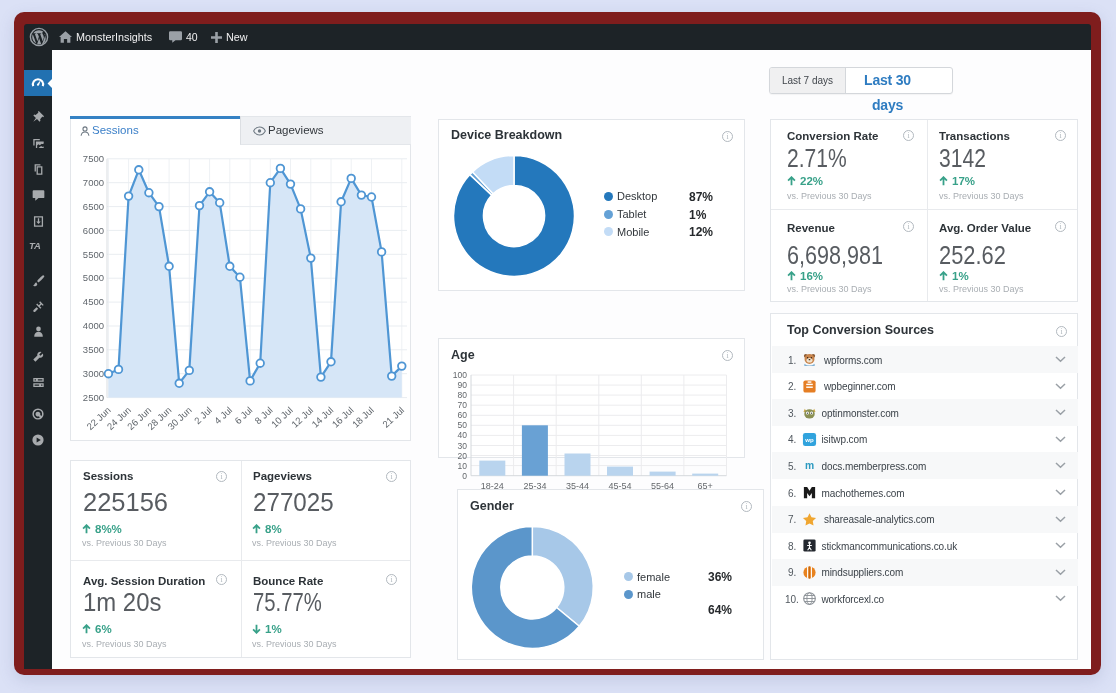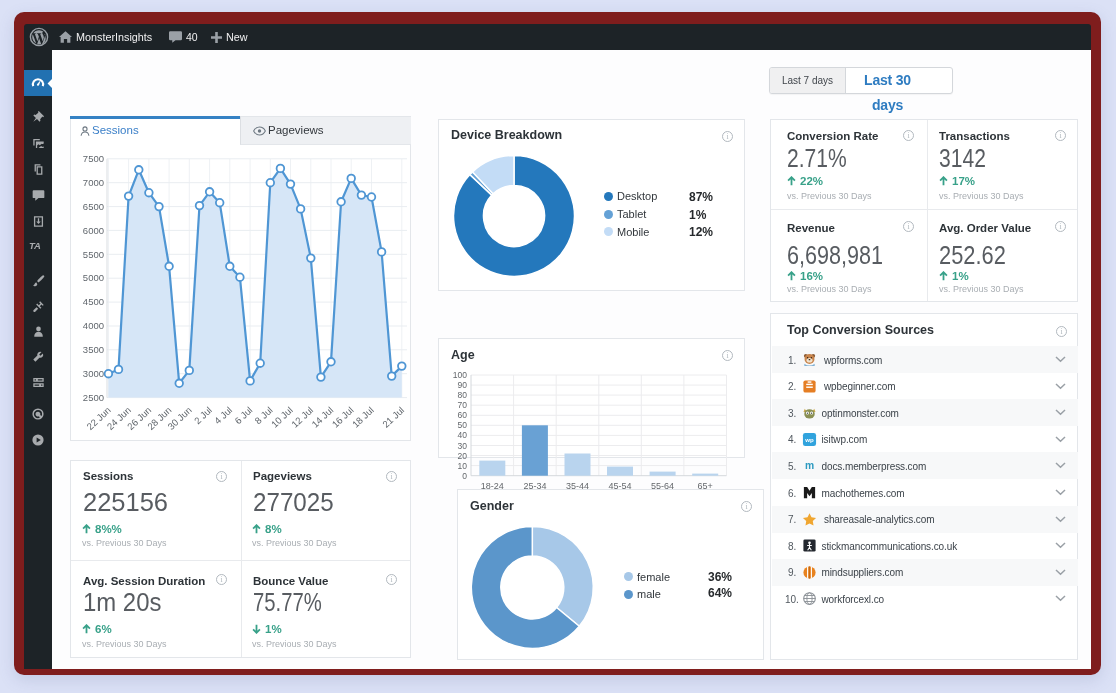--- a/index.html
+++ b/index.html
@@ -233,21 +233,21 @@
             <path d="M4.5 9.3V1.6M1.1 4.6 4.5 1.2 7.9 4.6" fill="none" stroke="#38a189" stroke-width="1.8"></path>
           </svg>8%</div>
       <div class="abs vs" style="left:181px;top:77px;">vs. Previous 30 Days</div>
       <div class="abs stitle" style="left:12px;top:114px;">Avg. Session Duration</div>
       <div class="info" style="left:145px;top:113px;">i</div>
       <div class="abs bignum" style="left:12px;top:126px;transform:scaleX(0.92);">1m 20s</div>
       <div class="abs delta" style="left:11px;top:162px;"><svg width="9" height="10" viewBox="0 0 9 10">
             <path d="M4.5 9.3V1.6M1.1 4.6 4.5 1.2 7.9 4.6" fill="none" stroke="#38a189" stroke-width="1.8"></path>
           </svg>6%</div>
       <div class="abs vs" style="left:11px;top:178px;">vs. Previous 30 Days</div>
-      <div class="abs stitle" style="left:182px;top:114px;">Bounce Value</div>
+      <div class="abs stitle" style="left:182px;top:114px;">Bounce Rate</div>
       <div class="info" style="left:315px;top:113px;">i</div>
       <div class="abs bignum" style="left:182px;top:126px;transform:scaleX(0.78);">75.77%</div>
       <div class="abs delta" style="left:181px;top:162px;"><svg width="9" height="10" viewBox="0 0 9 10">
             <path d="M4.5 0.7v7.7M1.1 5.4 4.5 8.8 7.9 5.4" fill="none" stroke="#38a189" stroke-width="1.8"></path>
           </svg>1%</div>
       <div class="abs vs" style="left:181px;top:178px;">vs. Previous 30 Days</div>
     </div>
 
     <div class="card" style="left:386px;top:69px;width:307px;height:172px;">
       <div class="abs ctitle" style="left:12px;top:8px;">Device Breakdown</div>
@@ -333,21 +333,21 @@
         <g stroke="#fff" stroke-width="1.5">
         <path d="M74.30,36.40 A61,61 0 0 1 121.30,136.28 L98.57,117.48 A31.5,31.5 0 0 0 74.30,65.90 Z" fill="#a7c8e8"></path>
         <path d="M121.30,136.28 A61,61 0 1 1 74.30,36.40 L74.30,65.90 A31.5,31.5 0 1 0 98.57,117.48 Z" fill="#5b96cb"></path>
         </g>
       </svg>
       <div class="legdot" style="left:166px;top:82px;background:#a7c8e8;"></div>
       <div class="leglab" style="left:179px;top:80.5px;">female</div>
       <div class="legval" style="left:250px;top:80px;">36%</div>
       <div class="legdot" style="left:166px;top:99.5px;background:#5b96cb;"></div>
       <div class="leglab" style="left:179px;top:98px;">male</div>
-      <div class="legval" style="left:250px;top:96px;">64%</div>
+      <div class="legval" style="left:250px;top:113px;">64%</div>
     </div>
 
     <div class="card" style="left:718px;top:69px;width:308px;height:183px;">
       <div class="abs" style="left:155.5px;top:0;width:1px;height:181px;background:#e8eaed;"></div>
       <div class="abs" style="left:0;top:89px;width:306px;height:1px;background:#e8eaed;"></div>
       <div class="abs stitle" style="left:16px;top:9.5px;">Conversion Rate</div>
       <div class="info" style="left:132px;top:10px;">i</div>
       <div class="abs bignum" style="left:16px;top:23px;transform:scaleX(0.81);">2.71%</div>
       <div class="abs delta" style="left:16px;top:55px;"><svg width="9" height="10" viewBox="0 0 9 10">
             <path d="M4.5 9.3V1.6M1.1 4.6 4.5 1.2 7.9 4.6" fill="none" stroke="#38a189" stroke-width="1.8"></path>

